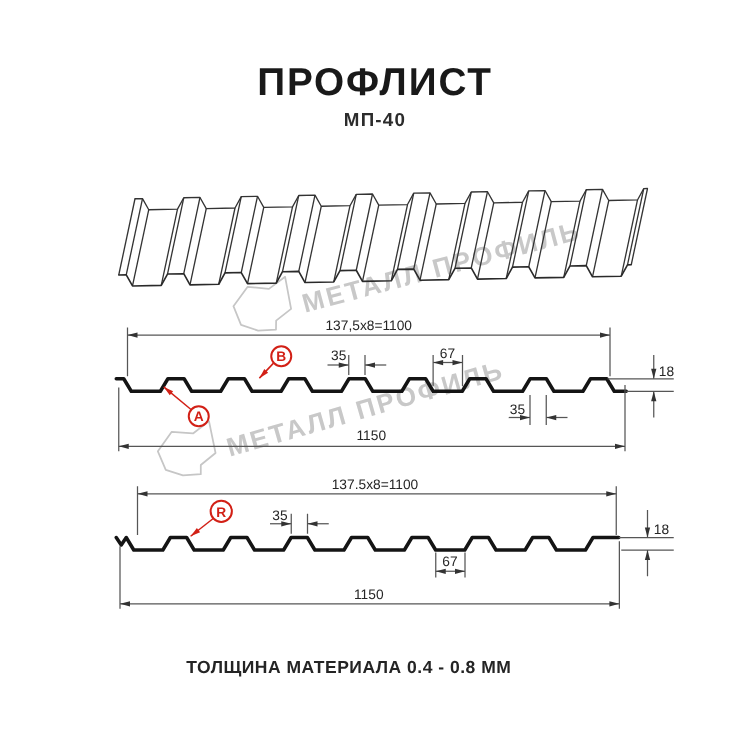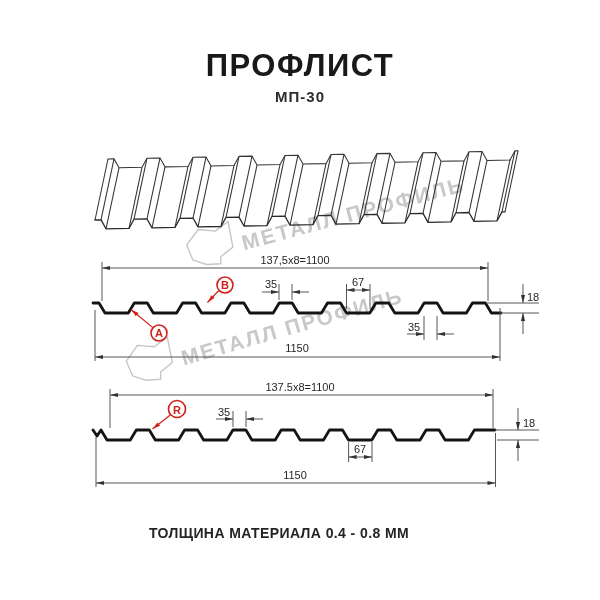--- a/index.html
+++ b/index.html
@@ -17,21 +17,21 @@
   .dim{font:400 11px "Liberation Sans",sans-serif;fill:#262626;}
   .dim18{font:400 11px "Liberation Sans",sans-serif;fill:#262626;}
   .mk{font:700 11px "Liberation Sans",sans-serif;fill:#d22016;}
   .mkc{fill:#ffffff;stroke:#d22016;stroke-width:1.6;}
 </style>
 </head>
 <body>
 
 <div class="page">
   <div class="title">ПРОФЛИСТ</div>
-  <div class="subtitle">МП-30</div>
+  <div class="subtitle">МП-40</div>
 
   <svg id="draw" width="600" height="600" viewBox="0 0 600 600">
 
     <g transform="translate(194,272) rotate(-15)">
       <path class="logo" d="M2,-12 L0,-28 L15,-40 L31,-34 L46,-40 L44,-14 L30,-8 L28,-1 L14,-4 Z"></path>
       <text class="wm" x="54" y="-8">МЕТАЛЛ ПРОФИЛЬ</text>
     </g>
 
     <g transform="translate(134,388) rotate(-16)">
       <path class="logo" d="M2,-12 L0,-28 L15,-40 L31,-34 L46,-40 L44,-14 L30,-8 L28,-1 L14,-4 Z"></path>

